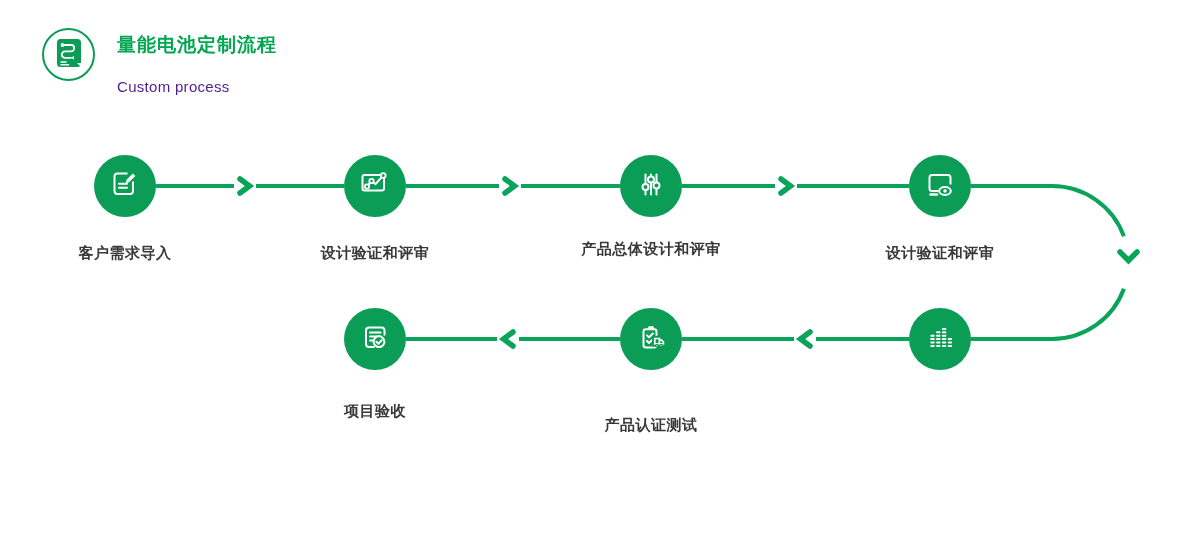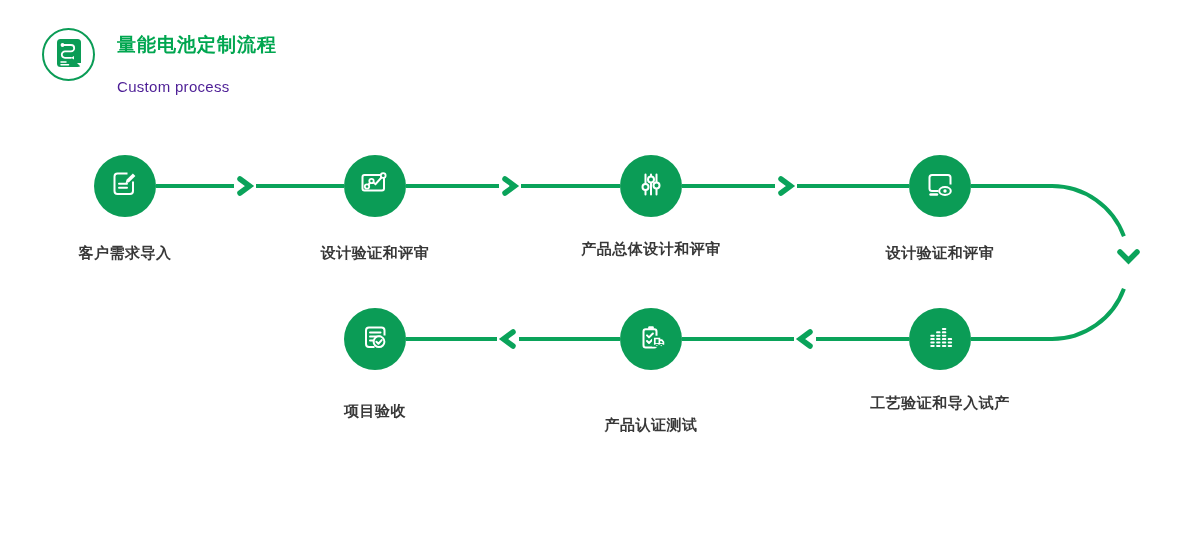--- a/index.html
+++ b/index.html
@@ -169,21 +169,20 @@
           <rect x="17.9" y="20.5" width="4.4" height="2" rx="0.9"></rect>
           <rect x="17.9" y="23.9" width="4.4" height="2" rx="0.9"></rect>
 
           <rect x="23.7" y="17.1" width="4.4" height="2" rx="0.9"></rect>
           <rect x="23.7" y="20.5" width="4.4" height="2" rx="0.9"></rect>
           <rect x="23.7" y="23.9" width="4.4" height="2" rx="0.9"></rect>
         </g>
       </svg>
     </span>
   </div>
-  <div class="node-label" style="left:940px; top:394px;">工艺验证和导入试产</div>
 
   <div class="node" style="left:651px; top:339px;">
     <span>
       <svg width="32" height="32" viewBox="0 0 32 32" fill="none" stroke="#fff" stroke-width="2">
         <rect x="13.2" y="5.2" width="5.6" height="3.4" rx="1" fill="#fff" stroke="none"></rect>
         <rect x="8.5" y="8.2" width="13" height="18.3" rx="2.2"></rect>
         <path d="M12,14.4 l2,2 l3.9,-3.9" stroke-linecap="round" stroke-linejoin="round"></path>
         <path d="M12,20 l2,2 l3.9,-3.9" stroke-linecap="round" stroke-linejoin="round"></path>
 
         <g stroke="#0b9c56" stroke-width="5.5">

